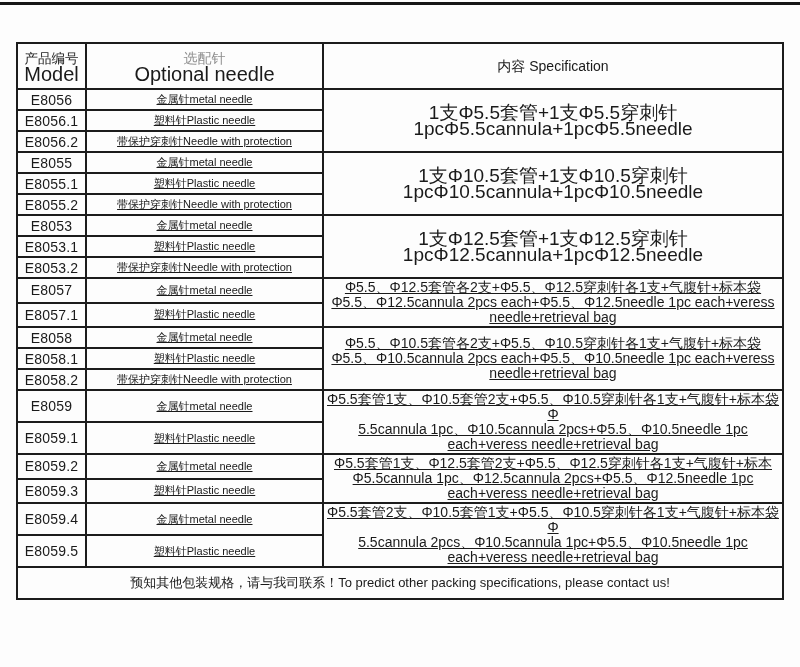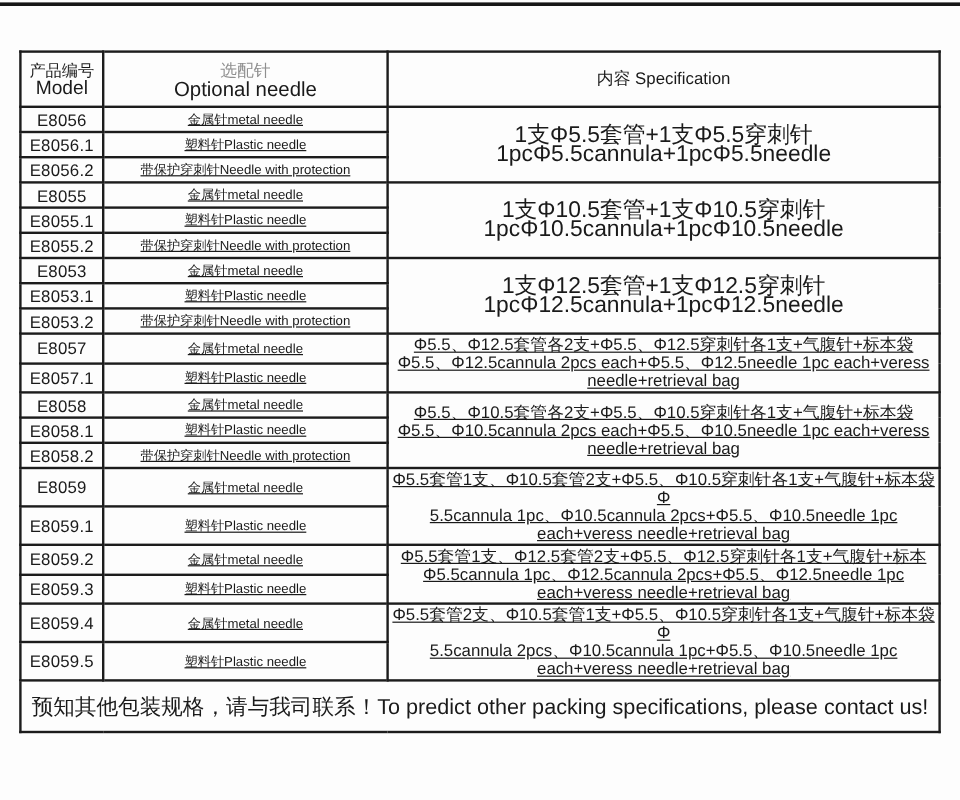--- a/index.html
+++ b/index.html
@@ -31,38 +31,38 @@
     vertical-align: middle;
     padding: 1px 2px;
     font-weight: normal;
   }
   col.c-model  { width: 69px; }
   col.c-needle { width: 237px; }
   col.c-spec   { width: 460px; }
   tr.header-row th { height: 46px; margin-left: 31px; }
   .hdr-zh { font-size: 14px; display: block; line-height: 16px; }
   .hdr-zh.faded { color: #8f8f8f; }
-  .hdr-en { font-size: 17px; display: block; line-height: 17px; }
+  .hdr-en { font-size: 20px; display: block; line-height: 17px; }
   .hdr-model-zh { font-size: 13.5px; display: block; line-height: 15px; }
-  .hdr-model-en { font-size: 16px; display: block; line-height: 16px; }
+  .hdr-model-en { font-size: 20px; display: block; line-height: 16px; }
   .hdr-spec { font-size: 14px; }
   tr.body-row td { height: 21px; }
   td.model-cell {
     font-size: 14px;
     font-weight: 600;
     letter-spacing: 0.2px;
   }
   td.needle-cell { font-size: 11px; text-decoration: underline; }
   td.spec-cell { font-size: 19px; line-height: 16px; }
   td.spec-cell.small { font-size: 14px; line-height: 15px; text-decoration: underline; }
   td.footer-cell {
-    height: 43px;
+    height: 32px;
     text-align: left;
     padding-left: 10px;
-    font-size: 18px;
+    font-size: 13px;
     font-weight: bold;
   }
 </style>
 </head>
 <body>
 
 <div class="top-line"></div>
 
 <div class="doc-wrap">
   <table class="spec-table">

